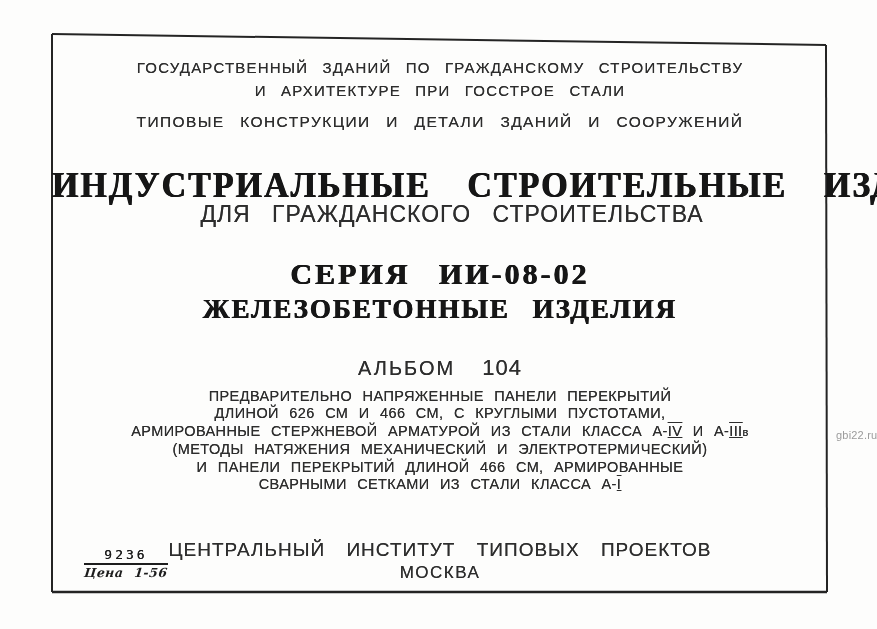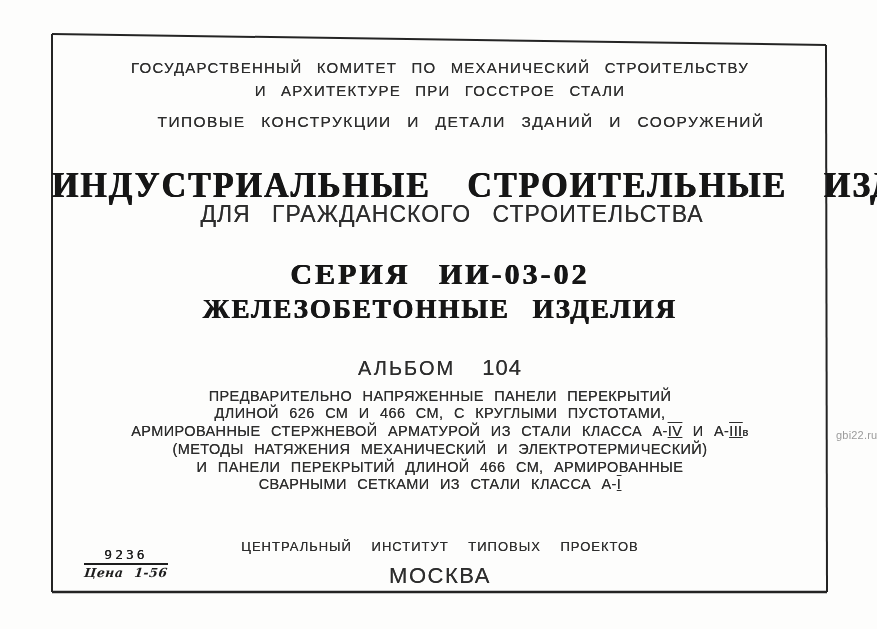--- a/index.html
+++ b/index.html
@@ -34,37 +34,37 @@
   
   .serifhead {
     font-family: "Liberation Serif", "DejaVu Serif", serif;
     font-weight: bold;
     color: #161616;
     text-shadow: 0.4px 0 0 #161616, -0.4px 0 0 #161616;
   }
 
   .org-line1   { top: 59px;  font-size: 15px; letter-spacing: 1.2px; word-spacing: 9px; }
   .org-line2   { top: 82px;  font-size: 15px; letter-spacing: 1.2px; word-spacing: 9px; }
-  .tagline     { top: 113px; font-size: 15.5px; letter-spacing: 1.4px; word-spacing: 10px; padding-left: 21px; }
+  .tagline     { top: 113px; font-size: 15.5px; letter-spacing: 1.4px; word-spacing: 10px; }
 
   .main-title  { top: 166px; font-size: 34px; letter-spacing: 2px; word-spacing: 26px; transform: scale(1, 1.08); }
   .subtitle    { top: 201px; font-size: 23px; letter-spacing: 1px; word-spacing: 14px; margin-left: 12px; }
 
   .series      { top: 257px; font-size: 30px; letter-spacing: 3px; word-spacing: 18px; }
   .series-sub  { top: 294px; font-size: 27px; letter-spacing: 2px; word-spacing: 14px; }
 
   .album       { top: 355px; font-size: 20px; letter-spacing: 2px; word-spacing: 14px; }
   .album .num  { font-size: 22px; margin-left: 27px; letter-spacing: 1px; }
 
   .desc        { top: 388px; font-size: 14.5px; line-height: 17.4px; letter-spacing: 0.4px; word-spacing: 6px; }
   .desc .rn    { text-decoration: overline underline; text-decoration-thickness: 1px; }
   .desc .sm    { font-size: 11px; }
 
-  .institute   { top: 539px; font-size: 13px; letter-spacing: 1px; word-spacing: 15px; }
-  .city        { top: 563px; font-size: 22px; letter-spacing: 1.5px; word-spacing: 10px; }
+  .institute   { top: 539px; font-size: 19px; letter-spacing: 1px; word-spacing: 15px; }
+  .city        { top: 563px; font-size: 17px; letter-spacing: 1.5px; word-spacing: 10px; }
 
   .stamp {
     position: absolute; left: 84px; top: 547px; width: 84px;
     text-align: center; color: #1d1d1d;
   }
   .stamp-number {
     font-family: "DejaVu Sans Mono", monospace;
     font-size: 13px; letter-spacing: 3px;
     text-shadow: 0 0 0.5px #1d1d1d;
   }
@@ -89,28 +89,28 @@
 
 <div class="sheet">
 
   <svg class="frame-svg" width="877" height="629" viewBox="0 0 877 629">
     <line x1="52" y1="34" x2="826" y2="45" stroke="#242424" stroke-width="2"></line>
     <line x1="826" y1="45" x2="827" y2="592" stroke="#242424" stroke-width="2"></line>
     <line x1="52" y1="592" x2="827" y2="592" stroke="#242424" stroke-width="2.5"></line>
     <line x1="52" y1="34" x2="52" y2="592" stroke="#242424" stroke-width="2"></line>
   </svg>
 
-  <div class="cblock hand org-line1">ГОСУДАРСТВЕННЫЙ КОМИТЕТ ПО МЕХАНИЧЕСКИЙ СТРОИТЕЛЬСТВУ</div>
+  <div class="cblock hand org-line1">ГОСУДАРСТВЕННЫЙ ЗДАНИЙ ПО ГРАЖДАНСКОМУ СТРОИТЕЛЬСТВУ</div>
   <div class="cblock hand org-line2">И АРХИТЕКТУРЕ ПРИ ГОССТРОЕ СТАЛИ</div>
   <div class="cblock hand tagline">ТИПОВЫЕ КОНСТРУКЦИИ И ДЕТАЛИ ЗДАНИЙ И СООРУЖЕНИЙ</div>
 
   <div class="cblock serifhead main-title">ИНДУСТРИАЛЬНЫЕ СТРОИТЕЛЬНЫЕ ИЗДЕЛИЯ</div>
   <div class="cblock hand subtitle">ДЛЯ ГРАЖДАНСКОГО СТРОИТЕЛЬСТВА</div>
 
-  <div class="cblock serifhead series">СЕРИЯ ИИ-03-02</div>
+  <div class="cblock serifhead series">СЕРИЯ ИИ-08-02</div>
   <div class="cblock serifhead series-sub">ЖЕЛЕЗОБЕТОННЫЕ ИЗДЕЛИЯ</div>
 
   <div class="cblock hand album">
     <span>АЛЬБОМ</span><span class="num">104</span>
   </div>
 
   <div class="cblock hand desc">
       <div><span>ПРЕДВАРИТЕЛЬНО НАПРЯЖЕННЫЕ ПАНЕЛИ ПЕРЕКРЫТИЙ</span></div>
       <div><span>ДЛИНОЙ 626 СМ И 466 СМ, С КРУГЛЫМИ ПУСТОТАМИ,</span></div>
       <div><span>АРМИРОВАННЫЕ СТЕРЖНЕВОЙ АРМАТУРОЙ ИЗ СТАЛИ КЛАССА </span><span>А-</span><span class="rn">IV</span><span> И </span><span>А-</span><span class="rn">III</span><span class="sm">в</span></div>

